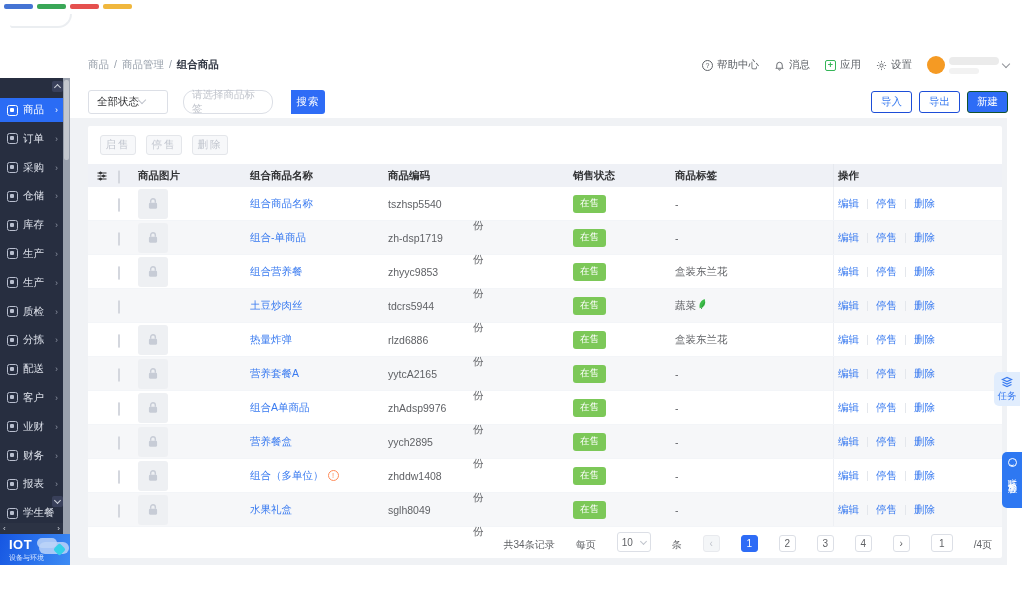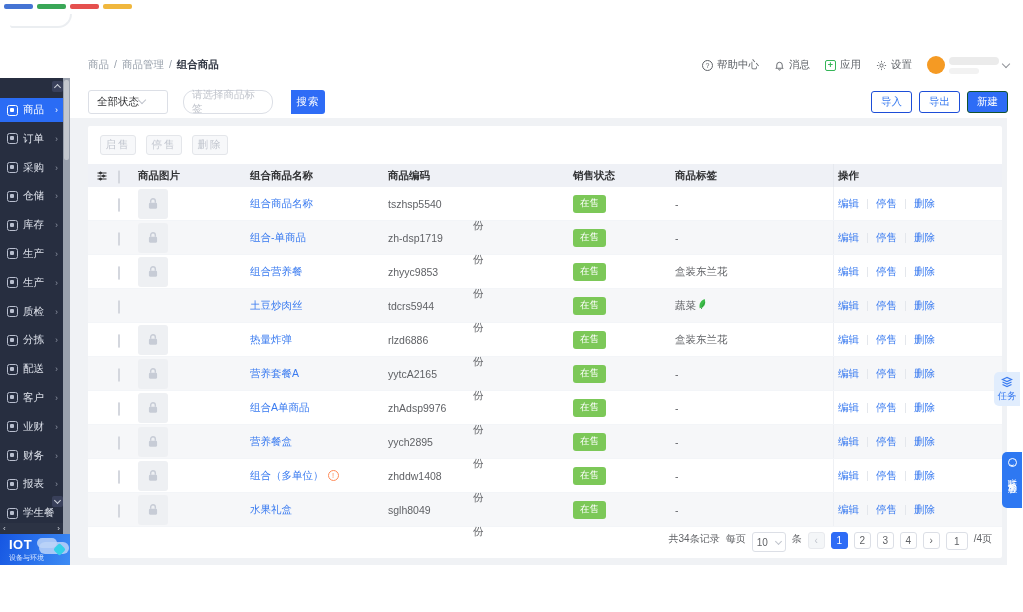--- a/index.html
+++ b/index.html
@@ -101,21 +101,21 @@
             display:flex; align-items:center; justify-content:center; }
   .img-food { width:30px; height:30px; border-radius:3px;
               background:radial-gradient(circle at 50% 48%, #b3541e 0 22%, #e0963c 22% 40%, #f2ede6 40% 52%, #33546e 52% 100%); }
   .badge { display:inline-block; padding:2.5px 7px; background:#7cc858; color:#fff; border-radius:3px; font-size:9.5px; }
   .opsep { width:1px; height:10px; background:#e4e7ec; margin:0 8px; }
   .warn { display:inline-block; width:11px; height:11px; border:1px solid #ff8c5a; border-radius:50%;
           color:#ff8c5a; font-size:7.5px; line-height:9px; text-align:center; margin-left:4px; vertical-align:1px; }
   .leaf { margin-left:2px; vertical-align:-1px; }
 
   
-  .pagebar { position:absolute; right:10px; top:406px; display:flex; align-items:flex-start; gap:6px; font-size:10px; }
+  .pagebar { position:absolute; right:10px; top:406px; display:flex; align-items:flex-end; gap:21px; font-size:10px; }
   .pp-sel { width:34px; height:20px; border:1px solid #dcdfe6; border-radius:3px; display:flex;
             align-items:center; justify-content:space-between; padding:0 4px; color:#606266; }
   .pv { width:5px; height:5px; border-right:1.2px solid #c0c4cc; border-bottom:1.2px solid #c0c4cc; transform:rotate(45deg); margin-top:-2px; }
   .pg { width:17px; height:17px; border:1px solid #dcdfe6; border-radius:3px; background:#fff;
         display:flex; align-items:center; justify-content:center; color:#606266; }
   .pg.active { background:#2e6cf6; border-color:#2e6cf6; color:#fff; }
   .pg.dis { background:#f4f6f8; border-color:#e8eaee; color:#c0c4cc; }
   .jump { width:22px; height:18px; border:1px solid #dcdfe6; border-radius:3px; display:flex;
           align-items:center; justify-content:center; }
 

